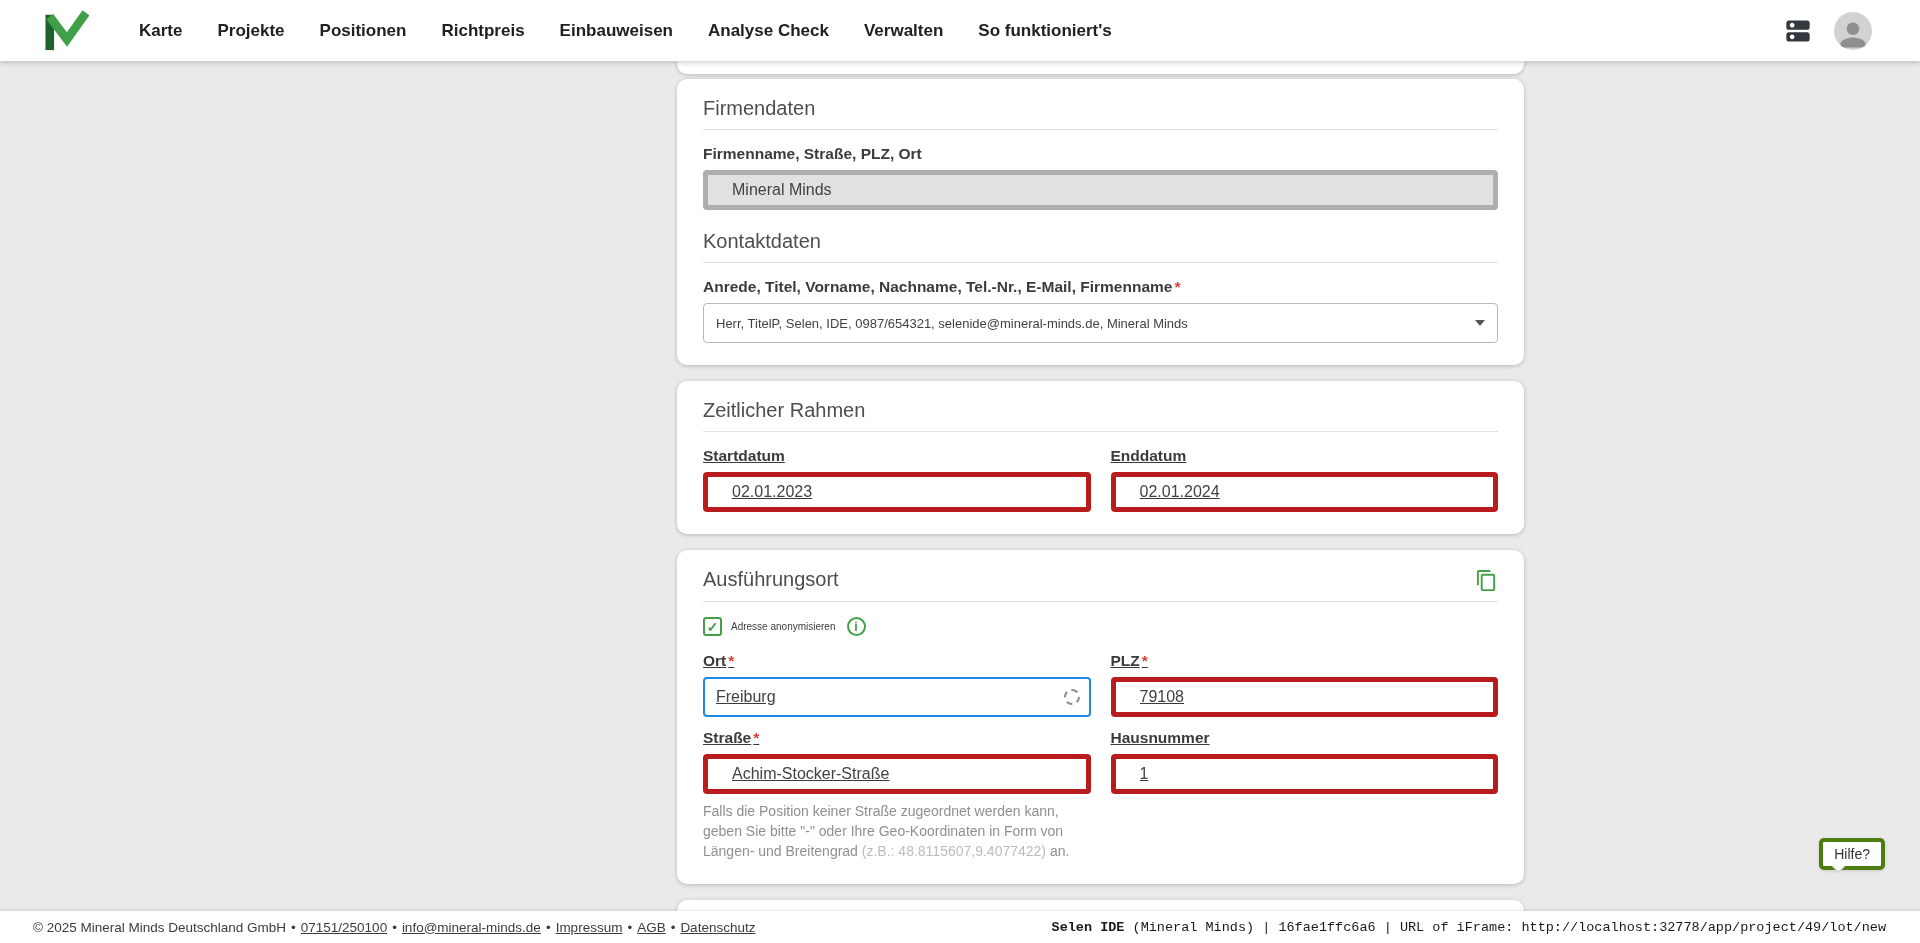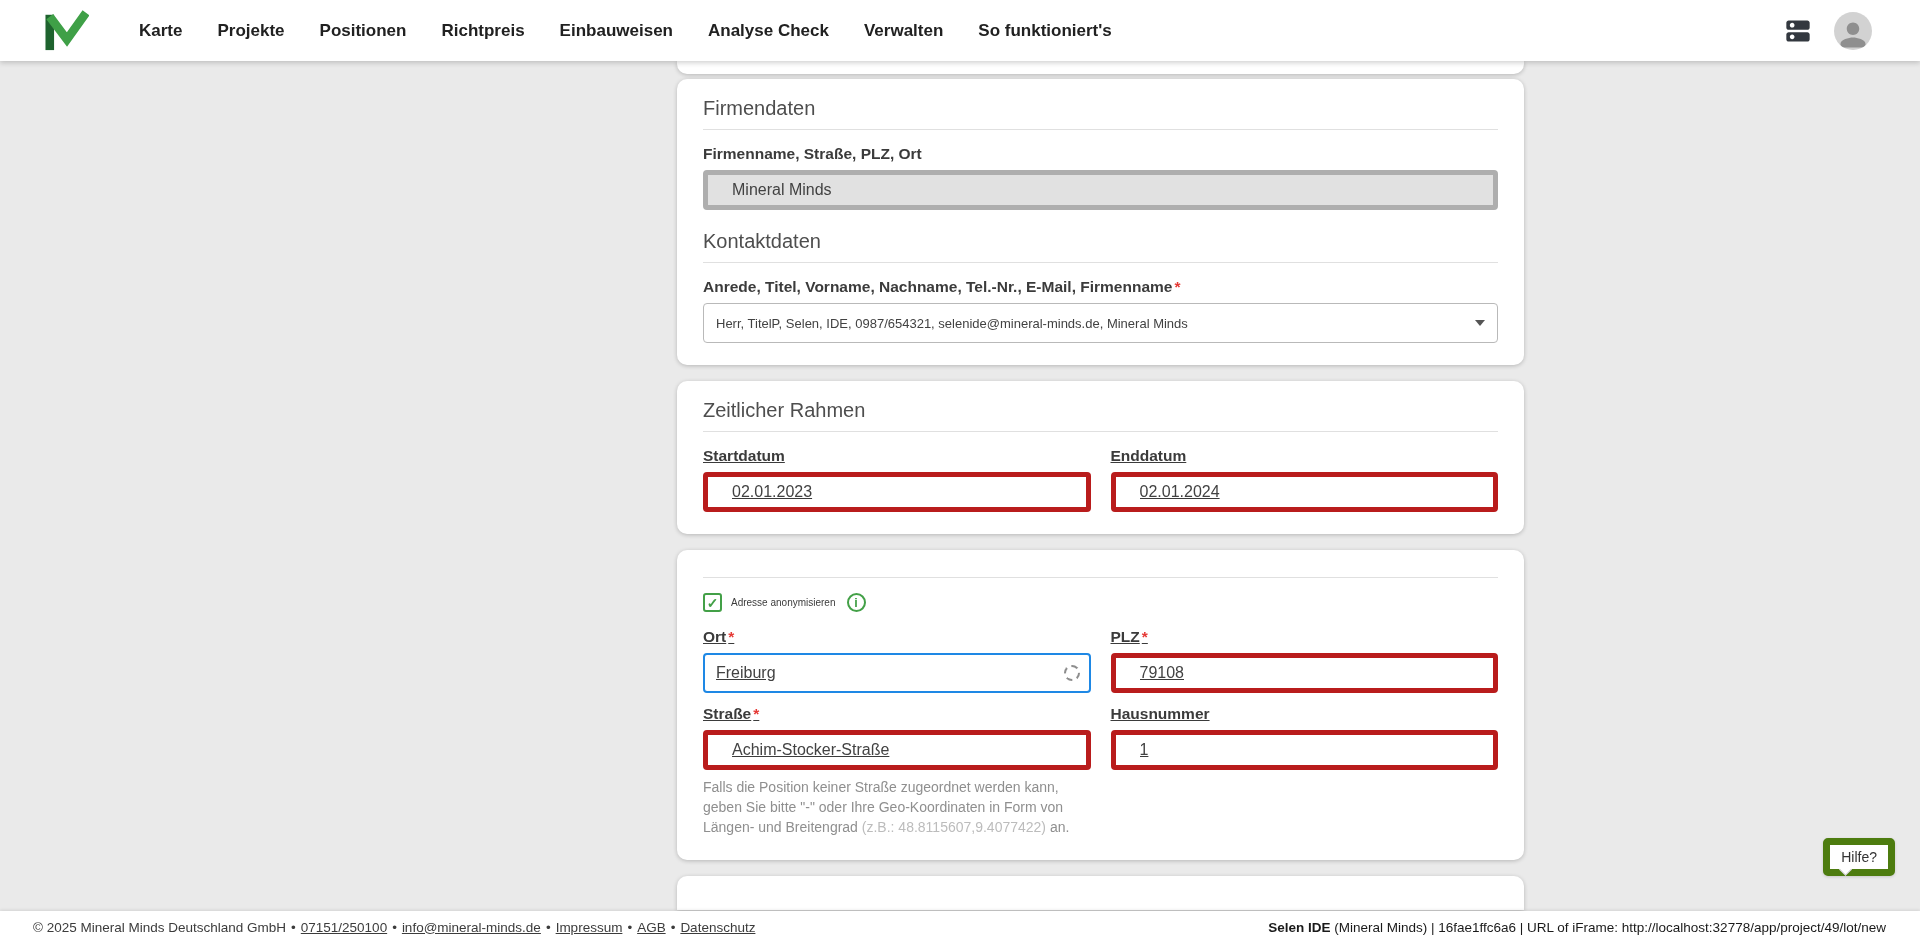--- a/index.html
+++ b/index.html
@@ -107,22 +107,22 @@
     width: 19px; height: 19px; border: 2px solid #43a047; border-radius: 50%;
     color: #43a047; font-size: 12.5px; font-weight: 700;
     display: flex; align-items: center; justify-content: center; cursor: pointer; margin-left: 2px;
   }
 
   .hint { margin-top: 8px; width: 382px; font-size: 14px; color: #8f8f8f; line-height: 1.42; }
   .hint-light { color: #bcbcbc; }
 
   
   .help-bubble {
-    position: absolute; top: 838px; right: 25px; z-index: 45;
-    background: #ffffff; border: 7px solid #4d7c0f; border-radius: 5px;
+    position: absolute; top: 838px; right: 35px; z-index: 45;
+    background: #ffffff; border: 4px solid #4d7c0f; border-radius: 5px;
     padding: 4px 11px; font-size: 14px; color: #333333; cursor: pointer;
     box-shadow: 0 1px 3px rgba(0,0,0,0.15);
   }
   .help-bubble::after {
     content: ""; position: absolute; left: 11px; bottom: -5px;
     width: 8px; height: 8px; background: #fff;
     border-right: 1px solid #c4c4c4; border-bottom: 1px solid #c4c4c4;
     transform: rotate(45deg);
   }
 
@@ -131,21 +131,21 @@
     position: absolute; left: 0; right: 0; bottom: 0; height: 32px;
     background: #ffffff; z-index: 42;
     display: flex; align-items: center; justify-content: space-between;
     padding: 0 34px 0 33px; font-size: 13.5px; color: #3c3c3c;
     box-shadow: 0 -1px 3px rgba(0,0,0,0.10);
     text-align: right;
   }
   .footer-left { display: flex; align-items: center; white-space: nowrap; }
   .sep { margin: 0 5px; color: #3c3c3c; }
   .flink { color: #3c3c3c; text-decoration: underline; cursor: pointer; }
-  .footer-right { white-space: nowrap; color: #1a1a1a; }
+  .footer-right { white-space: nowrap; color: #1a1a1a; font-family: Liberation Mono, monospace; }
   .footer-right b { font-weight: 700; }
 </style>
 </head>
 <body>
 
 <header class="topbar">
   <div class="logo">
     <svg width="46" height="42" viewBox="0 0 48 44">
       <line x1="7" y1="5" x2="7" y2="42" stroke="#1e632e" stroke-width="9"></line>
       <polyline points="7,7 25,31 45,3" stroke="#3fa047" stroke-width="9" fill="none"></polyline>
@@ -207,20 +207,28 @@
         <input class="text-input" value="02.01.2023" style="">
       </div>
       <div>
         <label class="field-label">Enddatum</label>
         <input class="text-input" value="02.01.2024" style="">
       </div>
     </div>
   </section>
 
   <section class="card">
+    <div class="card-head">
+      <h2>Ausführungsort</h2>
+      <span class="copy-btn">
+        <svg width="23" height="23" viewBox="0 0 24 24" fill="#43a047">
+          <path d="M16 1H4c-1.1 0-2 .9-2 2v14h2V3h12V1zm3 4H8c-1.1 0-2 .9-2 2v14c0 1.1.9 2 2 2h11c1.1 0 2-.9 2-2V7c0-1.1-.9-2-2-2zm0 16H8V7h11v14z"></path>
+        </svg>
+      </span>
+    </div>
     <div class="rule"></div>
 
     <div class="check-row">
       <span class="checkbox">
         <span class="checkmark">✓</span>
       </span>
       <span class="check-label">Adresse anonymisieren</span>
       <span class="info">
         <span>i</span>
       </span>

